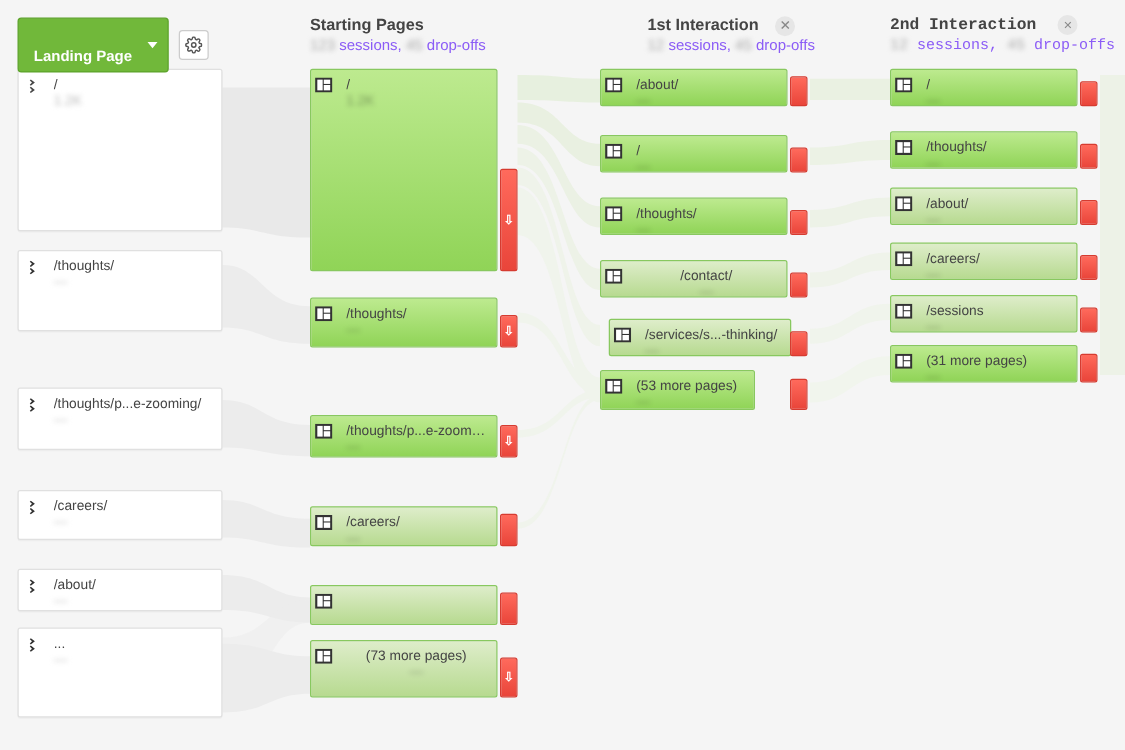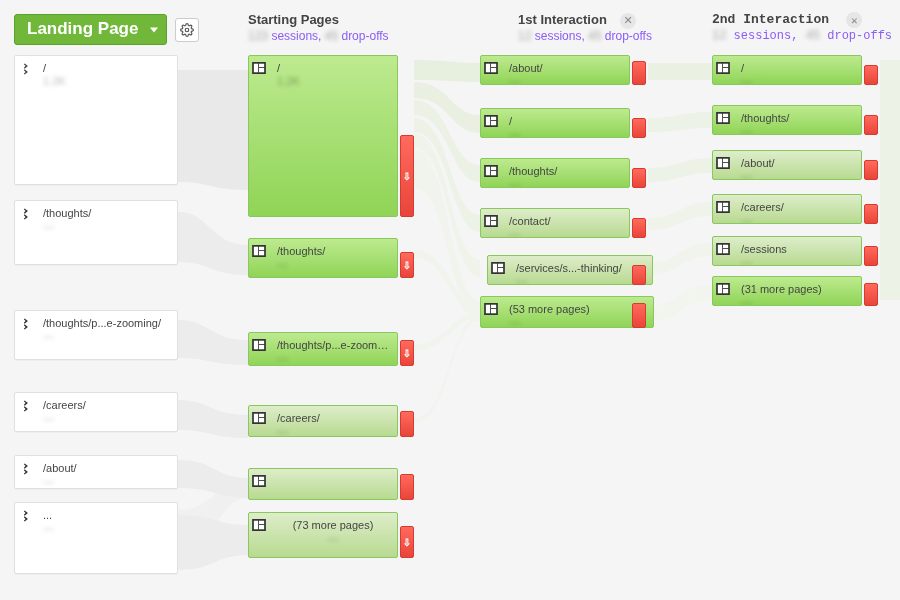--- a/index.html
+++ b/index.html
@@ -16,22 +16,22 @@
   .toolbar {
     position: absolute;
     top: 14px; left: 14px;
     display: flex; gap: 8px; align-items: center;
     z-index: 20;
   }
   .dim-btn {
     background: #71b83a;
     color: #fff;
     font-weight: bold;
-    font-size: 17px;
-    padding: 4px 28px 5px 12px;
+    font-size: 12px;
+    padding: 23px 28px 5px 12px;
     border-radius: 3px;
     border: 1px solid #5ca22a;
     position: relative;
     cursor: pointer;
   }
   .dim-btn .caret {
     position: absolute; right: 8px; top: 50%;
     transform: translateY(-50%);
     width: 0; height: 0;
     border-left: 4px solid transparent;
@@ -402,53 +402,53 @@
         <rect x="8" y="7" width="6" height="5" fill="#fff"></rect>
       </svg>
     </div>
   <div class="body">
       <div class="path">/thoughts/</div>
       <div class="val">—</div>
     </div>
 </div>
 <div class="drop" style="left:632px; top:168px; height:20px;"></div>
 
-<div class="node green lite" style="left:480px; top:208px; width:150px; height:30px;">
+<div class="node green lite" style="left:480px; top:208px; width:150px; height:30px;text-align:center;">
   <div class="icon page-icon">
       <svg width="14" height="12" viewBox="0 0 16 14">
         <rect x="0" y="0" width="16" height="14" fill="#333"></rect>
         <rect x="2" y="2" width="5" height="10" fill="#fff"></rect>
         <rect x="8" y="2" width="6" height="4" fill="#fff"></rect>
         <rect x="8" y="7" width="6" height="5" fill="#fff"></rect>
       </svg>
     </div>
   <div class="body">
       <div class="path">/contact/</div>
       <div class="val">—</div>
     </div>
 </div>
 <div class="drop" style="left:632px; top:218px; height:20px;"></div>
 
-<div class="node green lite" style="left:487px; top:255px; width:166px; height:30px;">
+<div class="node green lite" style="left:487px; top:255px; width:146px; height:30px;">
   <div class="icon page-icon">
       <svg width="14" height="12" viewBox="0 0 16 14">
         <rect x="0" y="0" width="16" height="14" fill="#333"></rect>
         <rect x="2" y="2" width="5" height="10" fill="#fff"></rect>
         <rect x="8" y="2" width="6" height="4" fill="#fff"></rect>
         <rect x="8" y="7" width="6" height="5" fill="#fff"></rect>
       </svg>
     </div>
   <div class="body">
       <div class="path">/services/s...-thinking/</div>
       <div class="val">—</div>
     </div>
 </div>
 <div class="drop" style="left:632px; top:265px; height:20px;"></div>
 
-<div class="node green" style="left:480px; top:296px; width:174px; height:32px;">
+<div class="node green" style="left:480px; top:296px; width:124px; height:32px;">
   <div class="icon page-icon">
       <svg width="14" height="12" viewBox="0 0 16 14">
         <rect x="0" y="0" width="16" height="14" fill="#333"></rect>
         <rect x="2" y="2" width="5" height="10" fill="#fff"></rect>
         <rect x="8" y="2" width="6" height="4" fill="#fff"></rect>
         <rect x="8" y="7" width="6" height="5" fill="#fff"></rect>
       </svg>
     </div>
   <div class="body">
       <div class="path">(53 more pages)</div>

